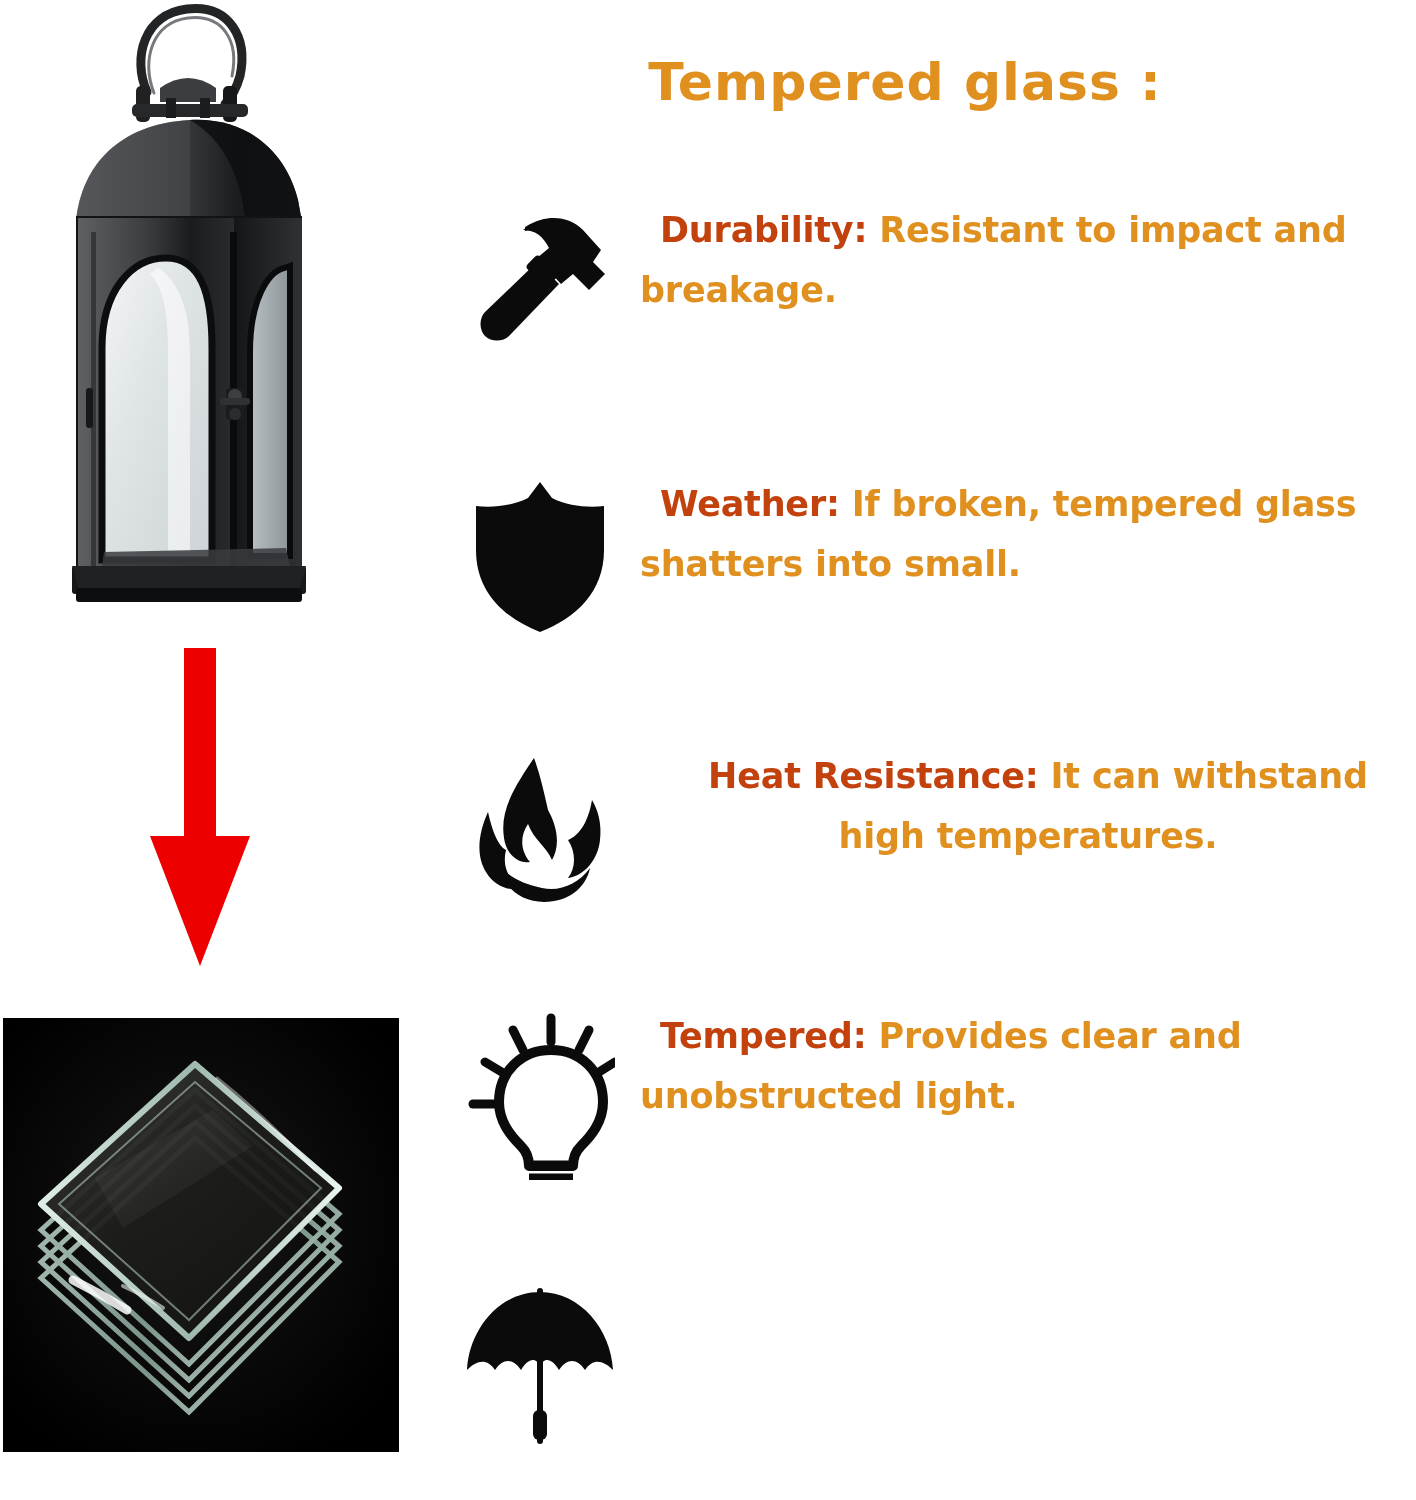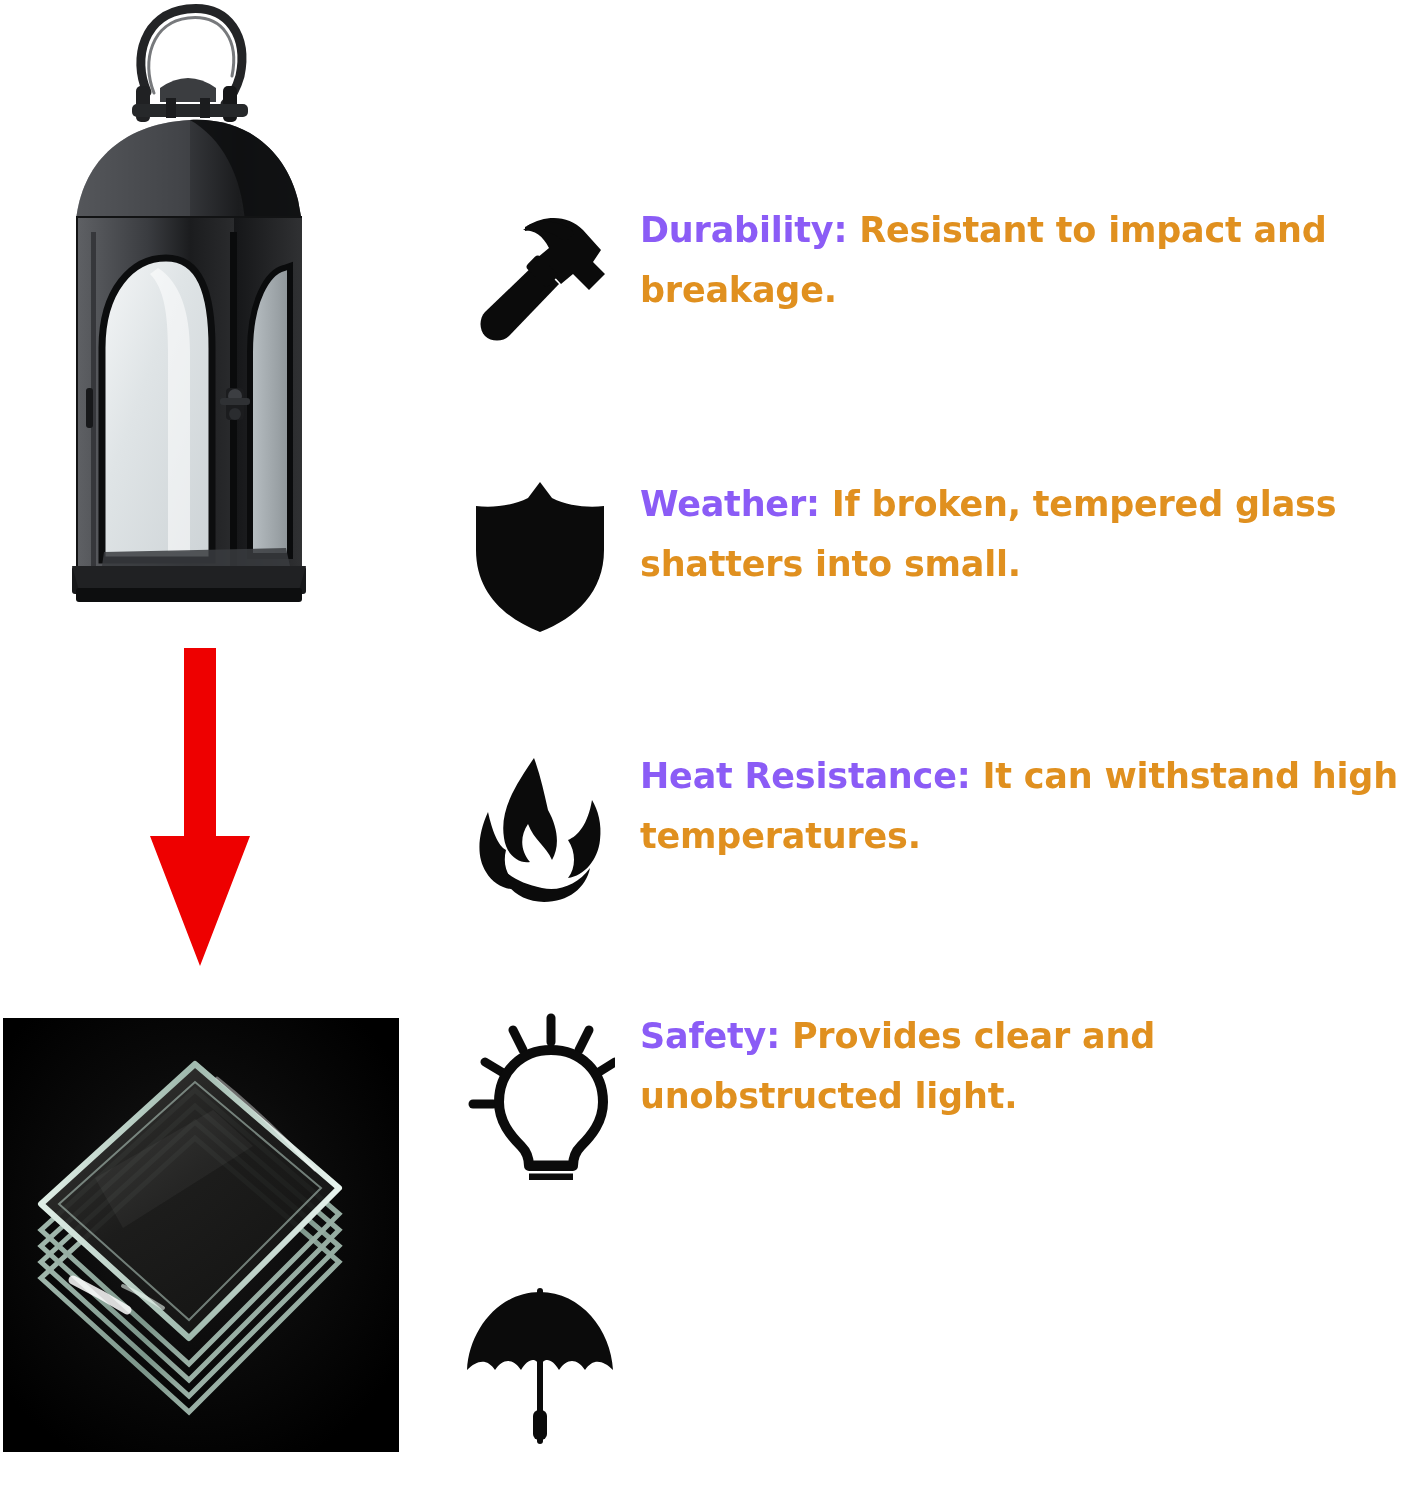--- a/index.html
+++ b/index.html
@@ -100,29 +100,30 @@
     flex: 1 1 auto;
     padding-top: 4px;
     font-family: "DejaVu Sans", sans-serif;
     font-size: 35px;
     font-weight: 600;
     line-height: 1.72;
     color: #E0901F;
     letter-spacing: -0.2px;
   }
   .feature-label {
-    color: #8b5cf6;
+    color: #c2410c;
     font-weight: 700;
+    margin-left: 20px;
   }
   .feature-body { color: #E0901F; font-weight: 600; }
 
   
   #row-durability   { top: 196px; }
   #row-safety       { top: 470px; }
-  #row-heat         { top: 742px; }
+  #row-heat         { top: 742px; text-align: center; }
   #row-clarity      { top: 1002px; }
   #row-weather      { top: 1268px; }
 
   #row-weather .feature-icon { align-items: flex-start; padding-top: 10px; }
   #row-clarity .feature-icon { align-items: flex-start; padding-top: 8px; }
   #row-heat .feature-icon    { align-items: flex-start; padding-top: 12px; }
   #row-safety .feature-icon  { align-items: flex-start; padding-top: 6px; }
   #row-durability .feature-icon { align-items: flex-start; padding-top: 10px; }
 </style>
 </head>
@@ -252,20 +253,21 @@
       <path d="M120 268 q22 10 40 22" stroke="#e9f5ef" stroke-width="4" stroke-linecap="round" fill="none" opacity="0.6"></path>
       <path d="M214 60 q48 38 98 92" stroke="#ffffff" stroke-width="3" stroke-linecap="round" fill="none" opacity="0.4"></path>
 
       <path d="M92 160 L 210 92 L 250 128 L 120 210 Z" fill="#ffffff" opacity="0.045"></path>
     </svg>
   </div>
 </div>
 
 <div id="right-col">
 
+  <div id="title">Tempered glass :</div>
 
   <div class="feature-row" id="row-durability">
     <div class="feature-icon">
       <svg width="150" height="150" viewBox="0 0 150 150" xmlns="http://www.w3.org/2000/svg">
         <g fill="#0b0b0b">
 
           <path d="M62 20 C 82 8, 104 10, 118 24 L 136 44 L 128 56 L 140 68 L 124 84 L 108 68
                    L 96 78 L 72 52 L 84 42 C 78 30, 70 24, 58 24 C 64 20, 62 20, 62 20 Z"></path>
           <path d="M60 21 C 76 12, 96 14, 110 27 L 100 36 C 88 26, 74 22, 60 25 Z"></path>
 
@@ -333,21 +335,21 @@
                  C 62 142, 64 148, 64 156 L 108 156 C 108 148, 110 142, 116 136
                  C 126 126, 138 112, 138 92 C 138 62, 116 40, 86 40 Z" fill="none" stroke="#0b0b0b" stroke-width="10" stroke-linejoin="round"></path>
 
         <g stroke="#0b0b0b" stroke-width="9" fill="none">
           <line x1="64" y1="155" x2="108" y2="155"></line>
           <line x1="64" y1="168" x2="108" y2="168"></line>
         </g>
       </svg>
     </div>
     <div class="feature-text">
-      <span class="feature-label">Safety:</span><span class="feature-body"> Provides clear and unobstructed light.</span>
+      <span class="feature-label">Tempered:</span><span class="feature-body"> Provides clear and unobstructed light.</span>
     </div>
   </div>
 
   <div class="feature-row" id="row-weather">
     <div class="feature-icon">
       <svg width="150" height="176" viewBox="0 0 150 176" xmlns="http://www.w3.org/2000/svg">
         <g fill="#0b0b0b">
 
           <path d="M75 14 C 34 14, 4 52, 2 92
                    C 12 82, 22 80, 30 92

